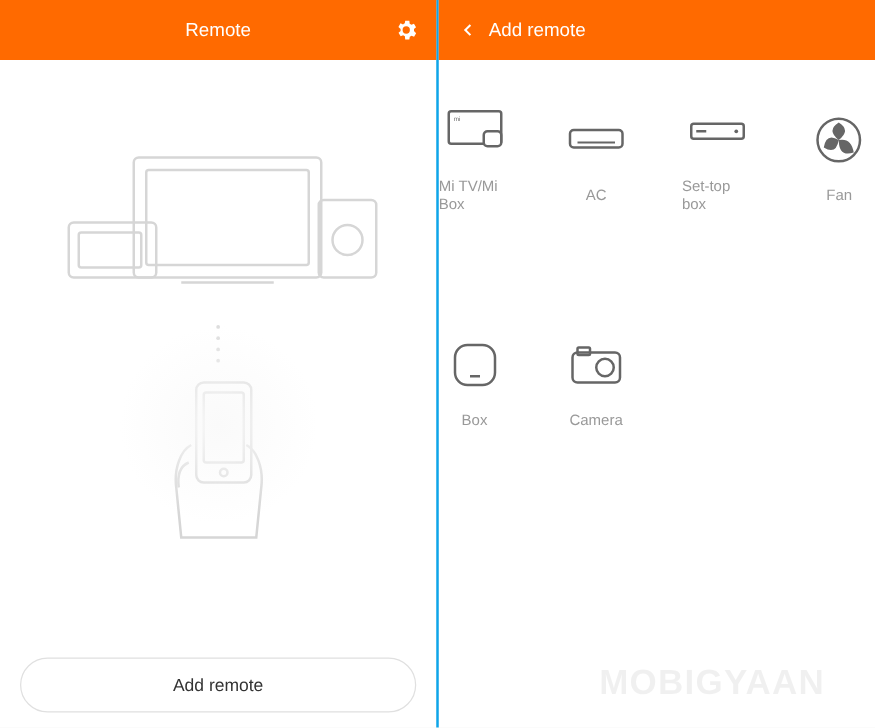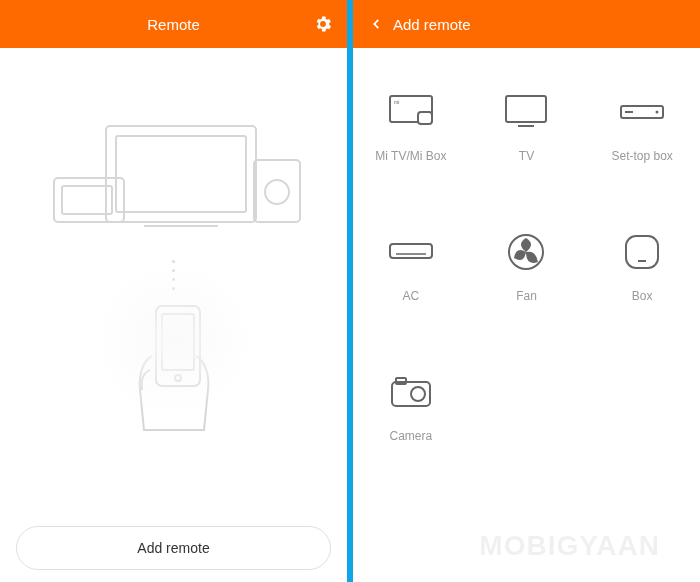--- a/index.html
+++ b/index.html
@@ -1,19 +1,19 @@
 <!DOCTYPE html>
 <html><head>
 <meta charset="utf-8">
 <style>
   * { margin: 0; padding: 0; box-sizing: border-box; }
   body { font-family: -apple-system, Helvetica, Arial, sans-serif; background: #f0f0f0; }
   .container { width: 700px; height: 582px; display: flex; background: #fff; position: relative; }
   .pane { flex: 1; display: flex; flex-direction: column; position: relative; }
-  .pane-left { border-right: 6px solid #0ea5e9; }
+  .pane-left { border-right: 2px solid #0ea5e9; }
   .header {
     height: 48px; background: #ff6a00; color: #fff; display: flex;
     align-items: center; padding: 0 16px; font-size: 15px;
   }
   .header-left { justify-content: center; position: relative; }
   .header-left .gear { position: absolute; right: 14px; top: 50%; transform: translateY(-50%); }
   .header-right .back { margin-right: 10px; display: flex; align-items: center; }
   .gear svg, .back svg { display: block; }
   .devices-illustration {
     margin-top: 60px; display: flex; justify-content: center; align-items: flex-end;
@@ -24,23 +24,24 @@
   .dots span { width: 3px; height: 3px; background: #ddd; border-radius: 50%; }
   .hand-phone { display: flex; justify-content: center; margin-top: 0; }
   .bottom-btn-wrap { position: absolute; bottom: 12px; left: 16px; right: 16px; }
   .bottom-btn {
     width: 100%; height: 44px; border: 1px solid #e0e0e0; border-radius: 22px;
     background: #fff; font-size: 14px; color: #333; display: flex;
     align-items: center; justify-content: center; cursor: pointer;
   }
   .grid {
     flex: 1; overflow: hidden; display: grid;
-    grid-template-columns: repeat(3, 1fr);
+    grid-template-columns: repeat(4, 1fr);
     grid-auto-rows: 140px;
     padding-top: 8px;
+    gap: 40px;
   }
   .grid-item {
     display: flex; flex-direction: column; align-items: center; justify-content: center;
     gap: 14px; cursor: pointer;
   }
   .grid-item .label { font-size: 12px; color: #999; }
   .icon-box {
     width: 46px; height: 46px; display: flex; align-items: center; justify-content: center;
   }
   .watermark {
@@ -126,49 +127,40 @@
         <div class="icon-box">
           <svg width="46" height="36" viewBox="0 0 46 36">
               <rect x="2" y="2" width="42" height="26" rx="2" fill="none" stroke="#666" stroke-width="2"></rect>
               <text x="6" y="10" font-size="5" fill="#666">mi</text>
               <rect x="30" y="18" width="14" height="12" rx="3" fill="#fff" stroke="#666" stroke-width="2"></rect>
             </svg>
         </div>
         <span class="label">Mi TV/Mi Box</span>
       </div>
 
+
       <div class="grid-item">
         <div class="icon-box">
-          <svg width="44" height="36" viewBox="0 0 44 36">
-              <rect x="2" y="2" width="40" height="26" rx="2" fill="none" stroke="#666" stroke-width="2"></rect>
-              <line x1="14" y1="32" x2="30" y2="32" stroke="#666" stroke-width="2"></line>
+          <svg width="46" height="20" viewBox="0 0 46 20">
+              <rect x="2" y="2" width="42" height="14" rx="3" fill="none" stroke="#666" stroke-width="2"></rect>
+              <line x1="8" y1="12" x2="38" y2="12" stroke="#666" stroke-width="1.5"></line>
             </svg>
         </div>
-        <span class="label">TV</span>
+        <span class="label">AC</span>
       </div>
 
       <div class="grid-item">
         <div class="icon-box">
           <svg width="46" height="20" viewBox="0 0 46 20">
               <rect x="2" y="4" width="42" height="12" rx="2" fill="none" stroke="#666" stroke-width="2"></rect>
               <circle cx="38" cy="10" r="1.5" fill="#666"></circle>
               <line x1="6" y1="10" x2="14" y2="10" stroke="#666" stroke-width="2"></line>
             </svg>
         </div>
         <span class="label">Set-top box</span>
-      </div>
-
-      <div class="grid-item">
-        <div class="icon-box">
-          <svg width="46" height="20" viewBox="0 0 46 20">
-              <rect x="2" y="2" width="42" height="14" rx="3" fill="none" stroke="#666" stroke-width="2"></rect>
-              <line x1="8" y1="12" x2="38" y2="12" stroke="#666" stroke-width="1.5"></line>
-            </svg>
-        </div>
-        <span class="label">AC</span>
       </div>
 
       <div class="grid-item">
         <div class="icon-box">
           <svg width="40" height="40" viewBox="0 0 40 40">
               <circle cx="20" cy="20" r="17" fill="none" stroke="#666" stroke-width="2"></circle>
               <path d="M20 20 q-10 -8 0 -14 q10 6 0 14z M20 20 q10 -2 12 10 q-12 4 -12 -10z M20 20 q-2 12 -12 6 q2 -12 12 -6z" fill="#666"></path>
             </svg>
         </div>
         <span class="label">Fan</span>

